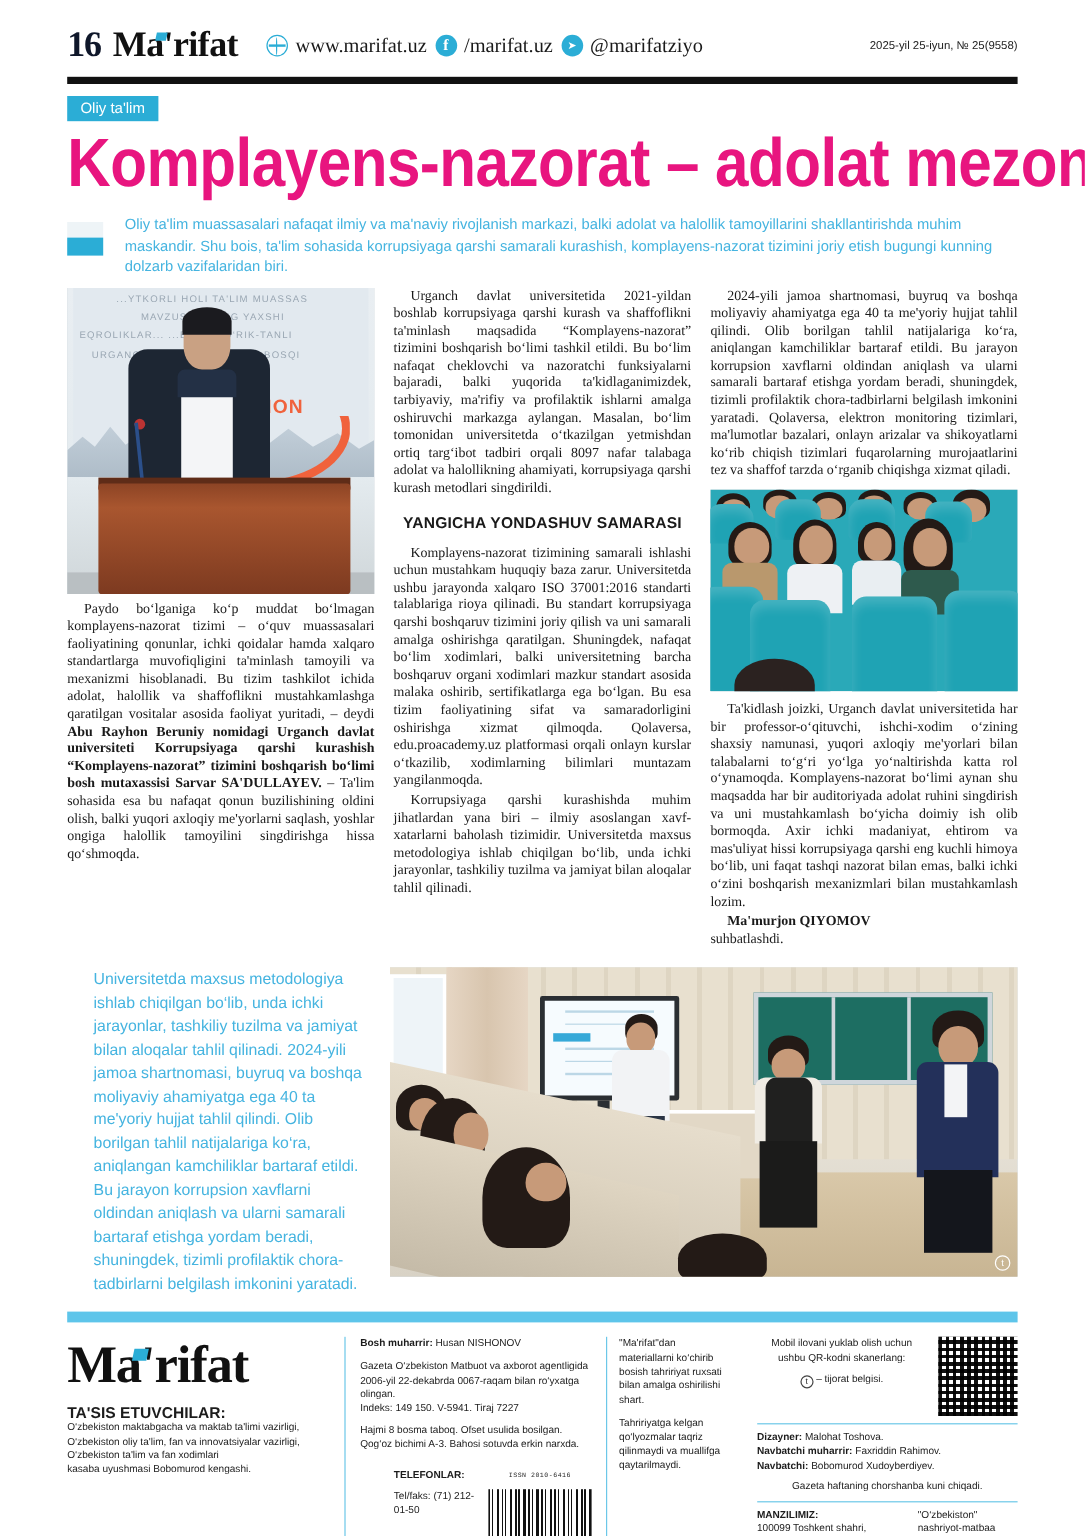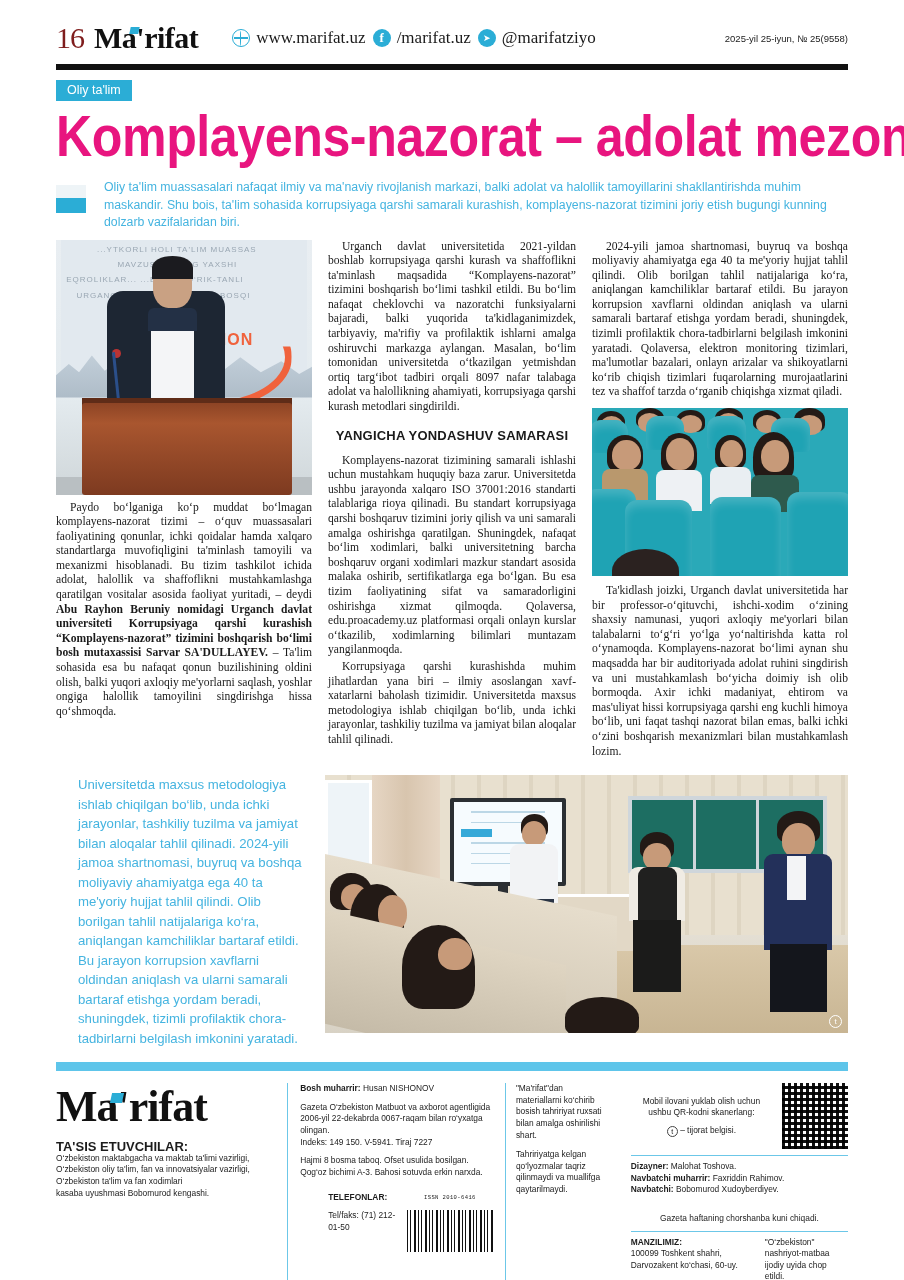--- a/index.html
+++ b/index.html
@@ -8,24 +8,24 @@
     width: 904px; height: 1280px;
     background: #ffffff;
     font-family: "Liberation Sans", sans-serif;
     color: #1a1a1a;
     overflow: hidden;
   }
   .page { position: relative; width: 904px; height: 1280px; padding: 0 56px; }
 
   
   .masthead { display:flex; align-items:center; height:58px; padding-top:18px; }
-  .page-num { font-family:"Liberation Serif", serif; font-weight:normal; font-size:30px; color:#7f1d1d; letter-spacing:-1px; }
+  .page-num { font-family:"Liberation Serif", serif; font-weight:bold; font-size:30px; color:#0f172a; letter-spacing:-1px; }
   .mh-logo { font-family:"Liberation Serif", serif; font-weight:bold; font-size:30px; color:#111; margin-left:10px; letter-spacing:-0.5px; position:relative; }
   .mh-logo .apos { position:absolute; width:9px; height:7px; background:#2badd6; top:6px; left:36px; transform: skewX(-12deg); }
-  .mh-links { display:flex; align-items:flex-start; margin-left:34px; gap:7px; }
+  .mh-links { display:flex; align-items:flex-start; margin-left:24px; gap:7px; }
   .mh-item { display:flex; align-items:center; gap:6px; }
   .mh-item .txt { font-family:"Liberation Serif", serif; font-size:17px; color:#1a1a1a; }
   .ic { width:18px; height:18px; border-radius:50%; display:inline-block; position:relative; flex:0 0 auto; }
   .ic-globe { border:1.6px solid #2badd6; background:#fff; }
   .ic-globe:before { content:""; position:absolute; left:1px; right:1px; top:7.2px; height:1.4px; background:#2badd6; }
   .ic-globe:after { content:""; position:absolute; left:6.6px; top:0.5px; bottom:0.5px; width:1.4px; background:#2badd6; border-radius:50%; }
   .ic-fb { background:#2badd6; color:#fff; font-family:"Liberation Serif",serif; font-weight:bold; font-size:13px; line-height:18px; text-align:center; }
   .ic-tg { background:#2badd6; }
   .ic-tg:after { content:"➤"; position:absolute; inset:0; color:#fff; font-size:9px; line-height:18px; text-align:center; }
   .qr-block { display:flex; align-items:center; gap:7px; margin-left:22px; }
@@ -134,21 +134,21 @@
   .bold { font-weight:bold; }
   .barcode { width:86px; height:42px; margin-top:6px;
      background: repeating-linear-gradient(90deg,#111 0 1.5px,#fff 1.5px 3px,#111 3px 4px,#fff 4px 7px,#111 7px 9px,#fff 9px 11px); }
   .bc-wrap { font-size:5.5px; letter-spacing:.4px; text-align:center; font-family:"Liberation Mono", monospace; }
   .tel-block { display:flex; justify-content:space-between; align-items:flex-start; margin-top:14px; }
   .qr-big { width:66px; height:66px; background:
       repeating-linear-gradient(90deg,#111 0 3px,#fff 3px 6px),
       repeating-linear-gradient(0deg,#111 0 3px,transparent 3px 6px);
       background-blend-mode: multiply; }
   .f-sep { height:1px; background:#6cc7e8; margin:6px 0 5px; }
-  .f4-top { display:flex; gap:10px; align-items:center; }
+  .f4-top { display:flex; gap:10px; align-items:flex-start; }
   .tj { display:inline-block; width:11px; height:11px; border:1px solid #444; border-radius:50%; font-size:7px; line-height:10px; text-align:center; vertical-align:-1px; }
 </style>
 </head>
 <body>
 
 <div class="page">
 
   <div class="masthead">
     <span class="page-num">16</span>
     <span class="mh-logo">
@@ -255,20 +255,24 @@
               <div class="head2" style="left:66%;top:19%;width:11%;height:19%"></div>
             <div class="torso2" style="left:62%;top:40%;width:19%;height:22%;background:#2e5a4d"></div>
             <div class="seat" style="left:-3%;top:48%;width:20%;height:52%"></div>
             <div class="seat" style="left:13%;top:55%;width:26%;height:48%"></div>
             <div class="seat" style="left:46%;top:53%;width:28%;height:50%"></div>
             <div class="seat" style="left:76%;top:50%;width:26%;height:52%"></div>
             <div class="hair2" style="left:8%;top:84%;width:26%;height:26%;border-radius:50% 50% 0 0;background:#2b2220"></div>
           </div>
         </div>
         <p>Ta'kidlash joizki, Urganch davlat universitetida har bir professor-o‘qituvchi, ishchi-xodim o‘zining shaxsiy namunasi, yuqori axloqiy me'yorlari bilan talabalarni to‘g‘ri yo‘lga yo‘naltirishda katta rol o‘ynamoqda. Komplayens-nazorat bo‘limi aynan shu maqsadda har bir auditoriyada adolat ruhini singdirish va uni mustahkamlash bo‘yicha doimiy ish olib bormoqda. Axir ichki madaniyat, ehtirom va mas'uliyat hissi korrupsiyaga qarshi eng kuchli himoya bo‘lib, uni faqat tashqi nazorat bilan emas, balki ichki o‘zini boshqarish mexanizmlari bilan mustahkamlash lozim.</p>
+        <p class="byline">
+          <span class="bold">Ma'murjon QIYOMOV</span><br>
+          <span>suhbatlashdi.</span>
+        </p>
       </div>
     </div>
 
     <div class="bottom-row">
       <div class="pullquote">Universitetda maxsus metodologiya ishlab chiqilgan bo‘lib, unda ichki jarayonlar, tashkiliy tuzilma va jamiyat bilan aloqalar tahlil qilinadi. 2024-yili jamoa shartnomasi, buyruq va boshqa moliyaviy ahamiyatga ega 40 ta me'yoriy hujjat tahlil qilindi. Olib borilgan tahlil natijalariga ko‘ra, aniqlangan kamchiliklar bartaraf etildi. Bu jarayon korrupsion xavflarni oldindan aniqlash va ularni samarali bartaraf etishga yordam beradi, shuningdek, tizimli profilaktik chora-tadbirlarni belgilash imkonini yaratadi.</div>
       <div class="photo ph-wide">
         <div class="scene3">
           <div class="s3-wall"></div>
           <div class="s3-window"></div>
           <div class="s3-curtain"></div>
@@ -394,21 +398,21 @@
         <span>Malohat Toshova.</span>
       </div>
       <div>
         <span class="bold">Navbatchi muharrir:</span>
         <span>Faxriddin Rahimov.</span>
       </div>
       <div>
         <span class="bold">Navbatchi:</span>
         <span>Bobomurod Xudoyberdiyev.</span>
       </div>
-      <div class="center" style="margin-top:17px">Gazeta haftaning chorshanba kuni chiqadi.</div>
+      <div class="center" style="margin-top:6px">Gazeta haftaning chorshanba kuni chiqadi.</div>
       <div class="f-sep"></div>
       <div style="display:flex; gap:14px">
         <div style="width:120px">
           <div class="bold">MANZILIMIZ:</div>
           <div>100099  Toshkent shahri,</div>
           <div>Darvozakent ko‘chasi,  60-uy.</div>
 
         </div>
         <div style="flex:1">
           <div>"O‘zbekiston" nashriyot-matbaa ijodiy uyida chop etildi.</div>

